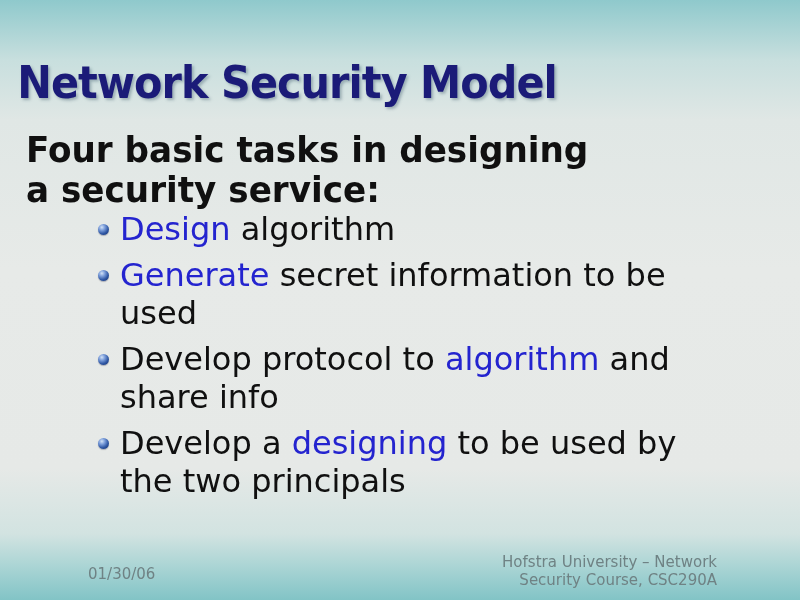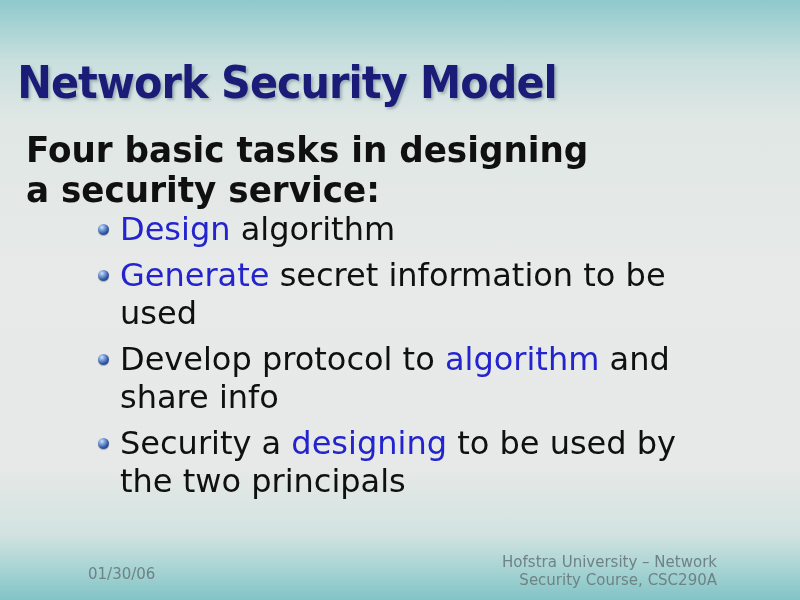--- a/index.html
+++ b/index.html
@@ -85,21 +85,21 @@
     <li class="bullet-item">
       <span class="bullet-dot"></span>
       <span class="bullet-text"><span class="run-blue">Generate</span><span class="run-black"> secret information to be used</span></span>
     </li>
     <li class="bullet-item">
       <span class="bullet-dot"></span>
       <span class="bullet-text"><span class="run-black">Develop protocol to </span><span class="run-blue">algorithm</span><span class="run-black"> and share info</span></span>
     </li>
     <li class="bullet-item">
       <span class="bullet-dot"></span>
-      <span class="bullet-text"><span class="run-black">Security a </span><span class="run-blue">designing</span><span class="run-black"> to be used by the two principals</span></span>
+      <span class="bullet-text"><span class="run-black">Develop a </span><span class="run-blue">designing</span><span class="run-black"> to be used by the two principals</span></span>
     </li>
   </ul>
 
   <div class="footer">
     <div class="footer-date">01/30/06</div>
     <div class="footer-center">
       <div>Hofstra University – Network</div>
       <div>Security Course, CSC290A</div>
     </div>
     <div class="footer-page">34</div>

